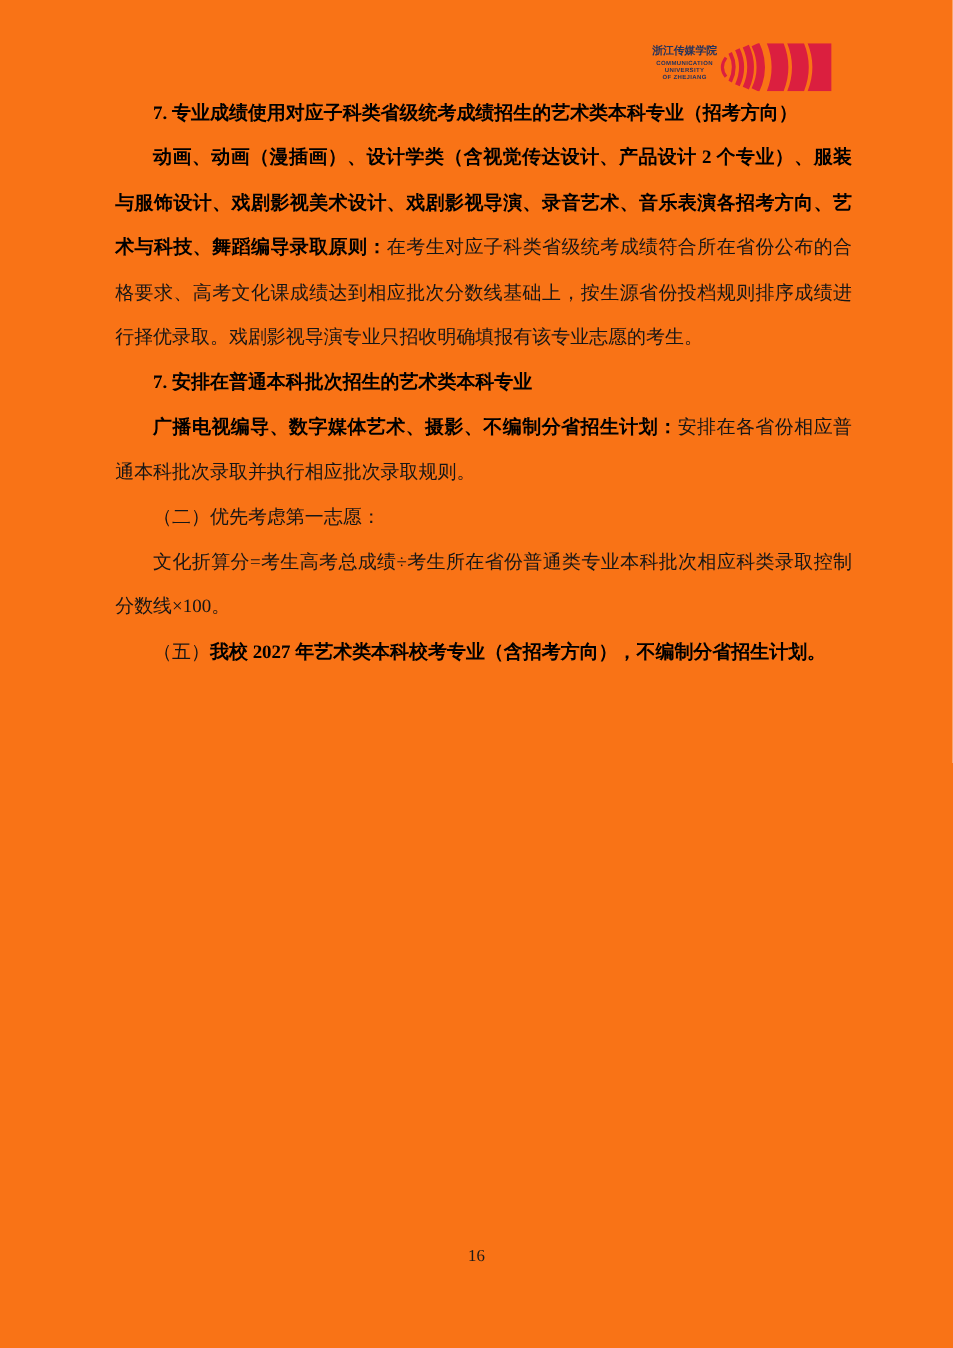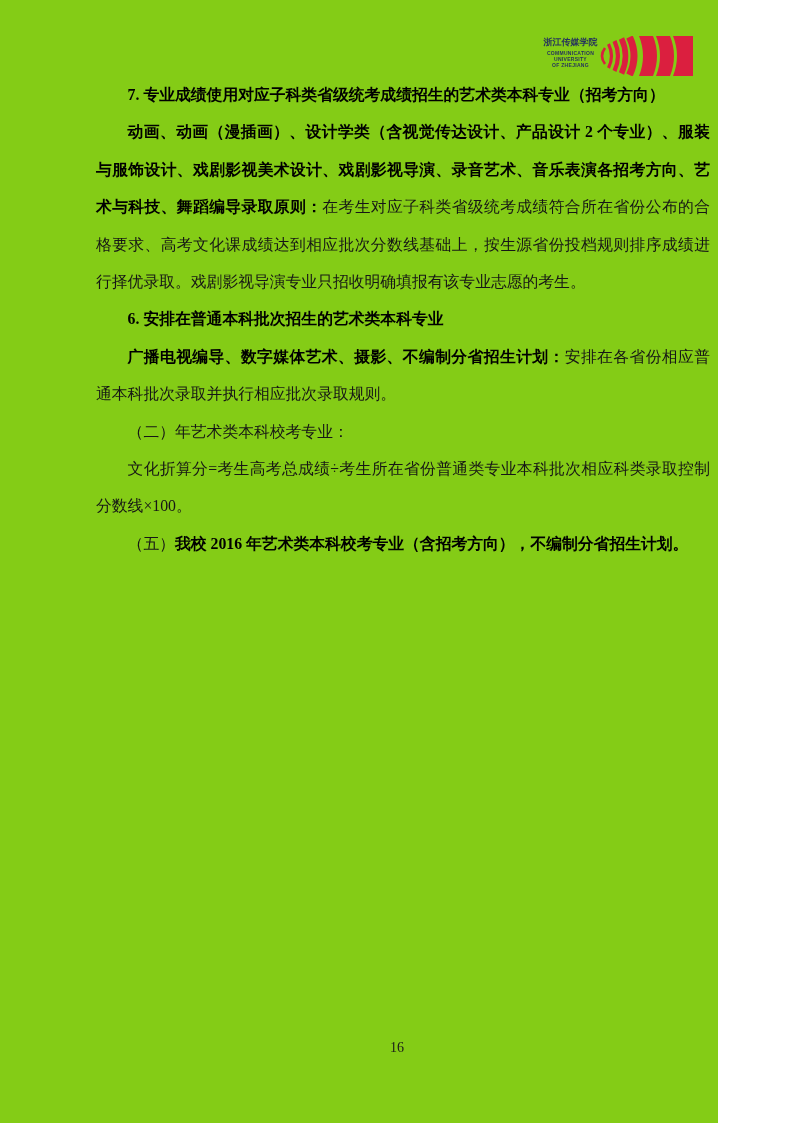--- a/index.html
+++ b/index.html
@@ -1,21 +1,21 @@
 <!DOCTYPE html>
 <html style="--brand-red: #DB1F3F; --navy: #26335C;"><head>
 <meta charset="utf-8">
 <style>
   * { margin: 0; padding: 0; box-sizing: border-box; }
   html, body { background: #ffffff; }
   .page {
     position: relative;
-    width: 718px;
+    width: 794px;
     height: 1123px;
-    background: #84cc16;
+    background: #f97316;
     overflow: hidden;
     font-family: "Liberation Serif", serif;
     color: #111111;
   }
 
   
   .logo {
     position: absolute;
     top: 33px;
     left: 543px;
@@ -108,24 +108,24 @@
       <path d="M31.5,1 Q40.5,20 31.5,39" fill="none" stroke="var(--brand-red,#DB1F3F)" stroke-width="7"></path>
       <path d="M41,0 Q49,20 41,40 L55,40 Q63,20 55,0 Z" fill="var(--brand-red,#DB1F3F)"></path>
       <path d="M58,0 Q66,20 58,40 L72,40 Q80,20 72,0 Z" fill="var(--brand-red,#DB1F3F)"></path>
       <path d="M75,0 Q83,20 75,40 L95,40 L95,0 Z" fill="var(--brand-red,#DB1F3F)"></path>
     </svg>
   </div>
 
   <div class="doc-body">
       <p class="para"><span class="run bold">7. 专业成绩使用对应子科类省级统考成绩招生的艺术类本科专业（招考方向）</span></p>
       <p class="para"><span class="run bold">动画、动画（漫插画）、设计学类（含视觉传达设计、产品设计 2 个专业）、服装与服饰设计、戏剧影视美术设计、戏剧影视导演、录音艺术、音乐表演各招考方向、艺术与科技、舞蹈编导录取原则：</span><span class="run">在考生对应子科类省级统考成绩符合所在省份公布的合格要求、高考文化课成绩达到相应批次分数线基础上，按生源省份投档规则排序成绩进行择优录取。戏剧影视导演专业只招收明确填报有该专业志愿的考生。</span></p>
-      <p class="para"><span class="run bold">6. 安排在普通本科批次招生的艺术类本科专业</span></p>
+      <p class="para"><span class="run bold">7. 安排在普通本科批次招生的艺术类本科专业</span></p>
       <p class="para"><span class="run bold">广播电视编导、数字媒体艺术、摄影、不编制分省招生计划：</span><span class="run">安排在各省份相应普通本科批次录取并执行相应批次录取规则。</span></p>
-      <p class="para"><span class="run">（二）年艺术类本科校考专业：</span></p>
+      <p class="para"><span class="run">（二）优先考虑第一志愿：</span></p>
       <p class="para"><span class="run">文化折算分=考生高考总成绩÷考生所在省份普通类专业本科批次相应科类录取控制分数线×100。</span></p>
-      <p class="para"><span class="run">（五）</span><span class="run bold">我校 2016 年艺术类本科校考专业（含招考方向），不编制分省招生计划。</span></p>
+      <p class="para"><span class="run">（五）</span><span class="run bold">我校 2027 年艺术类本科校考专业（含招考方向），不编制分省招生计划。</span></p>
     </div>
 
   <div class="page-footer">
     <span class="page-number">16</span>
   </div>
 
 </div>
 
 </body></html>

